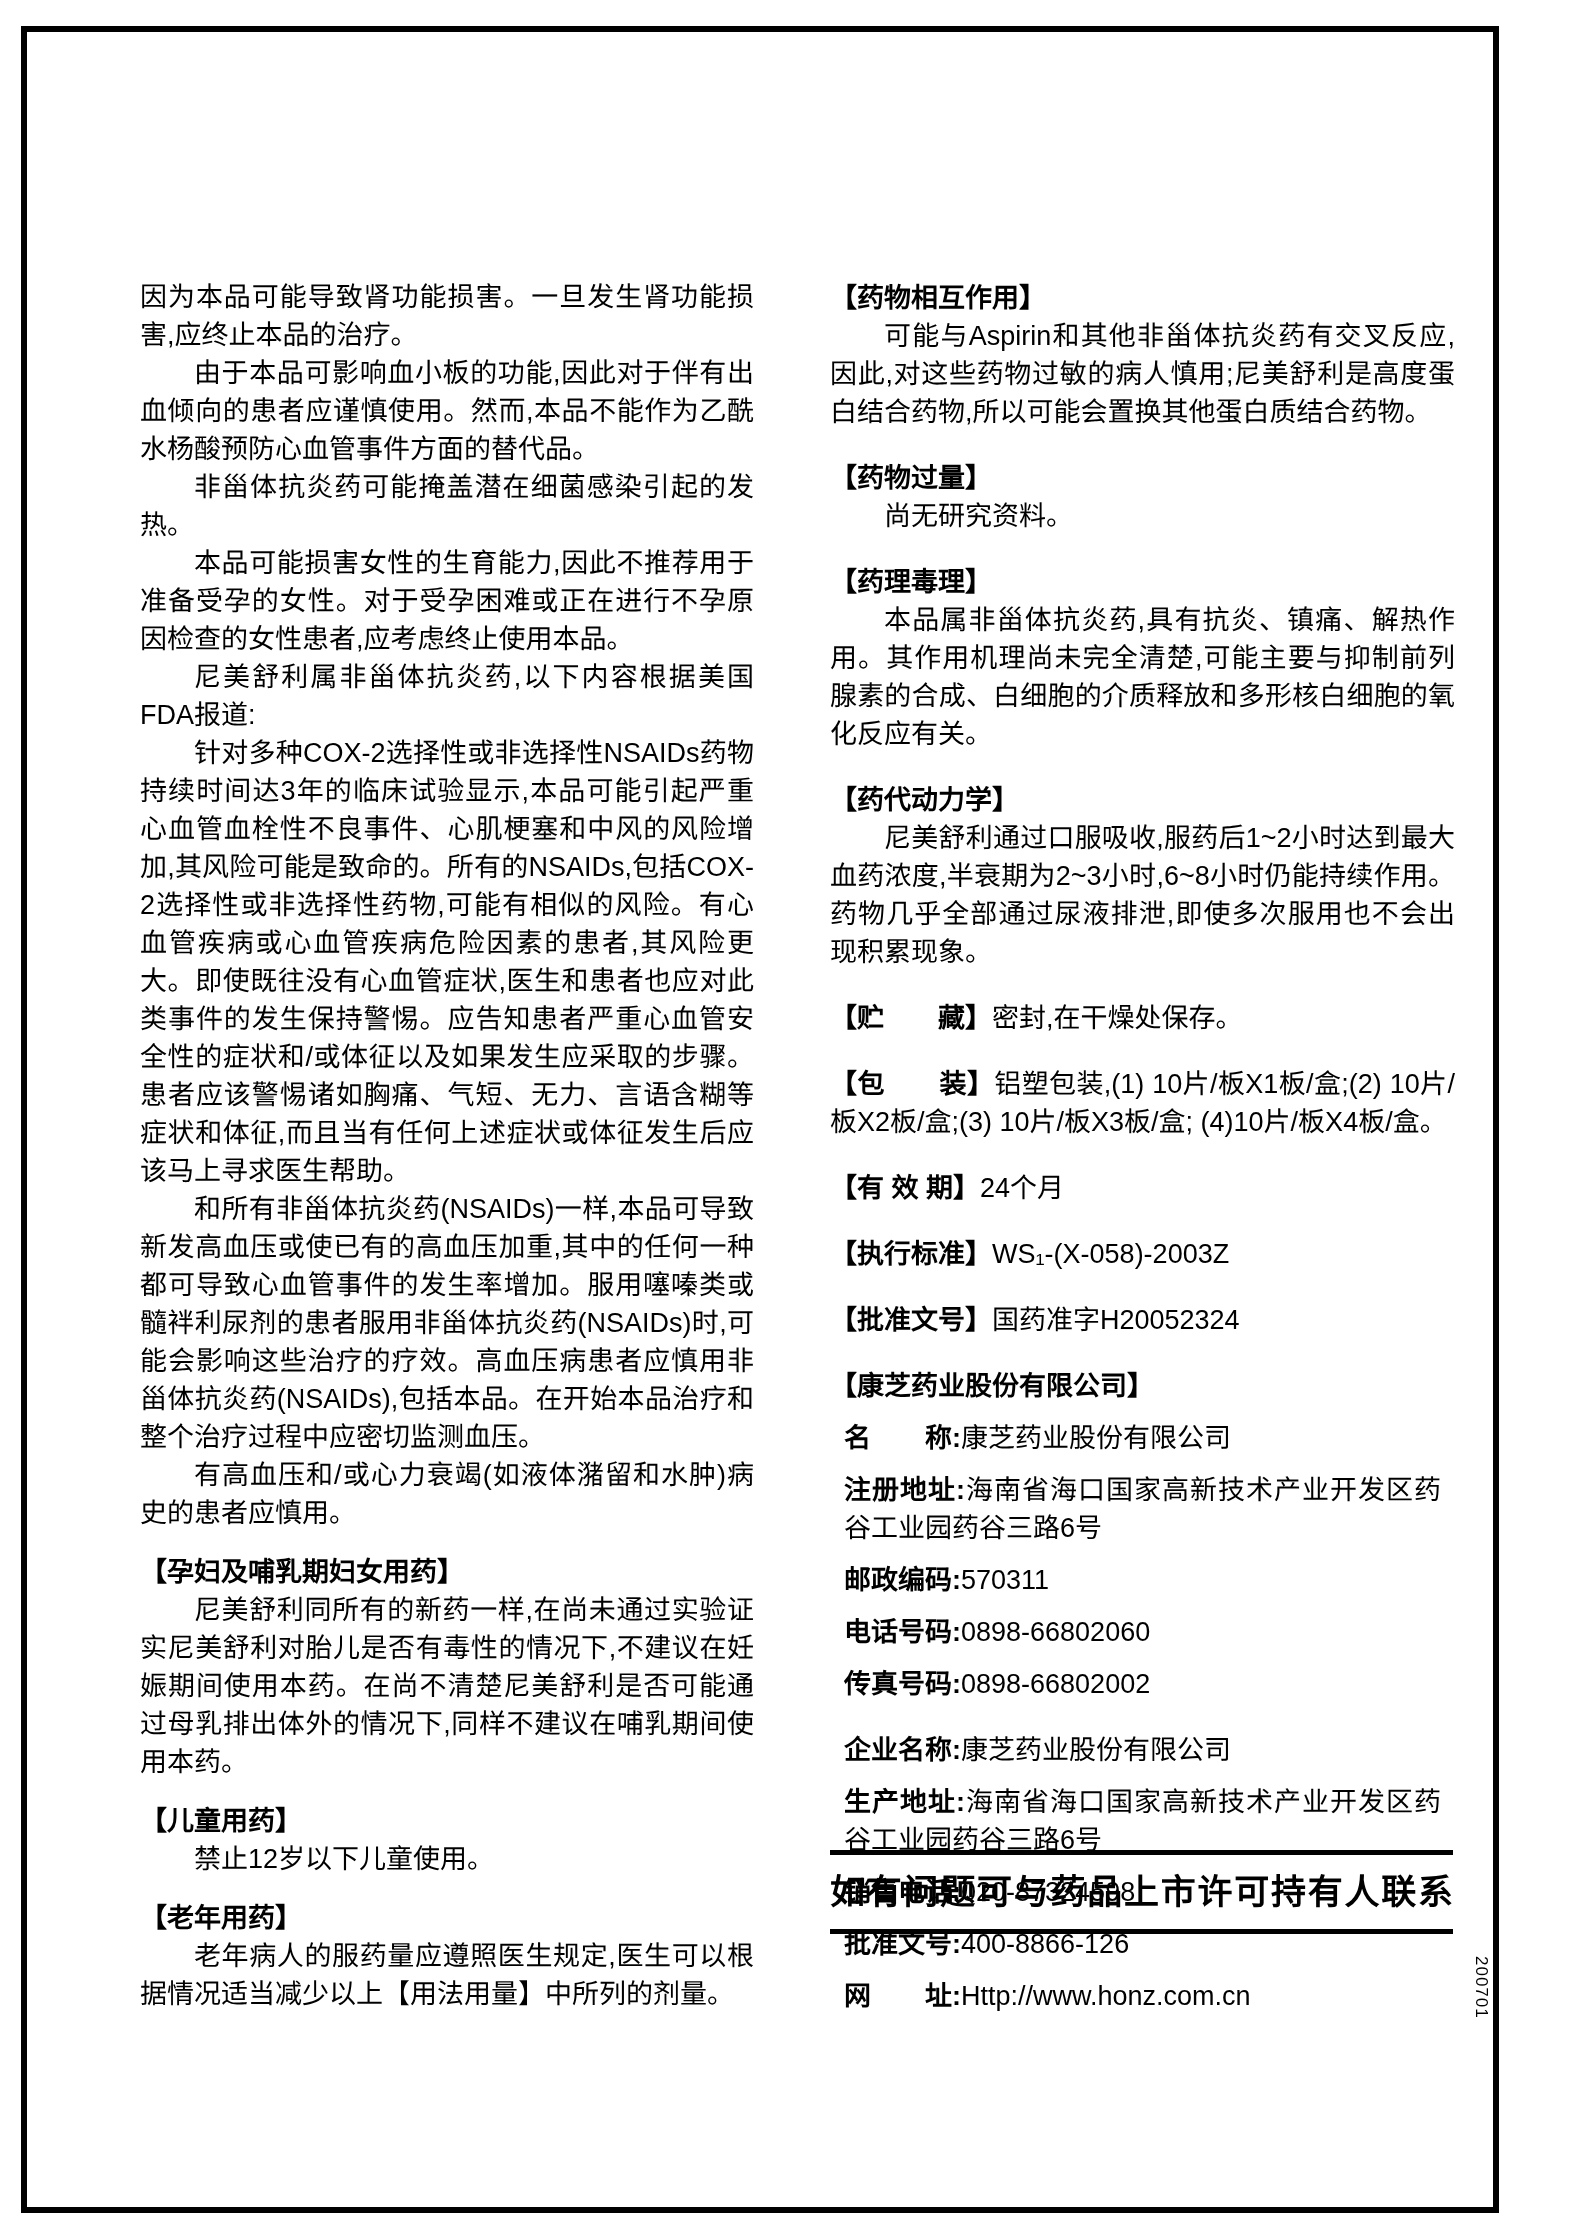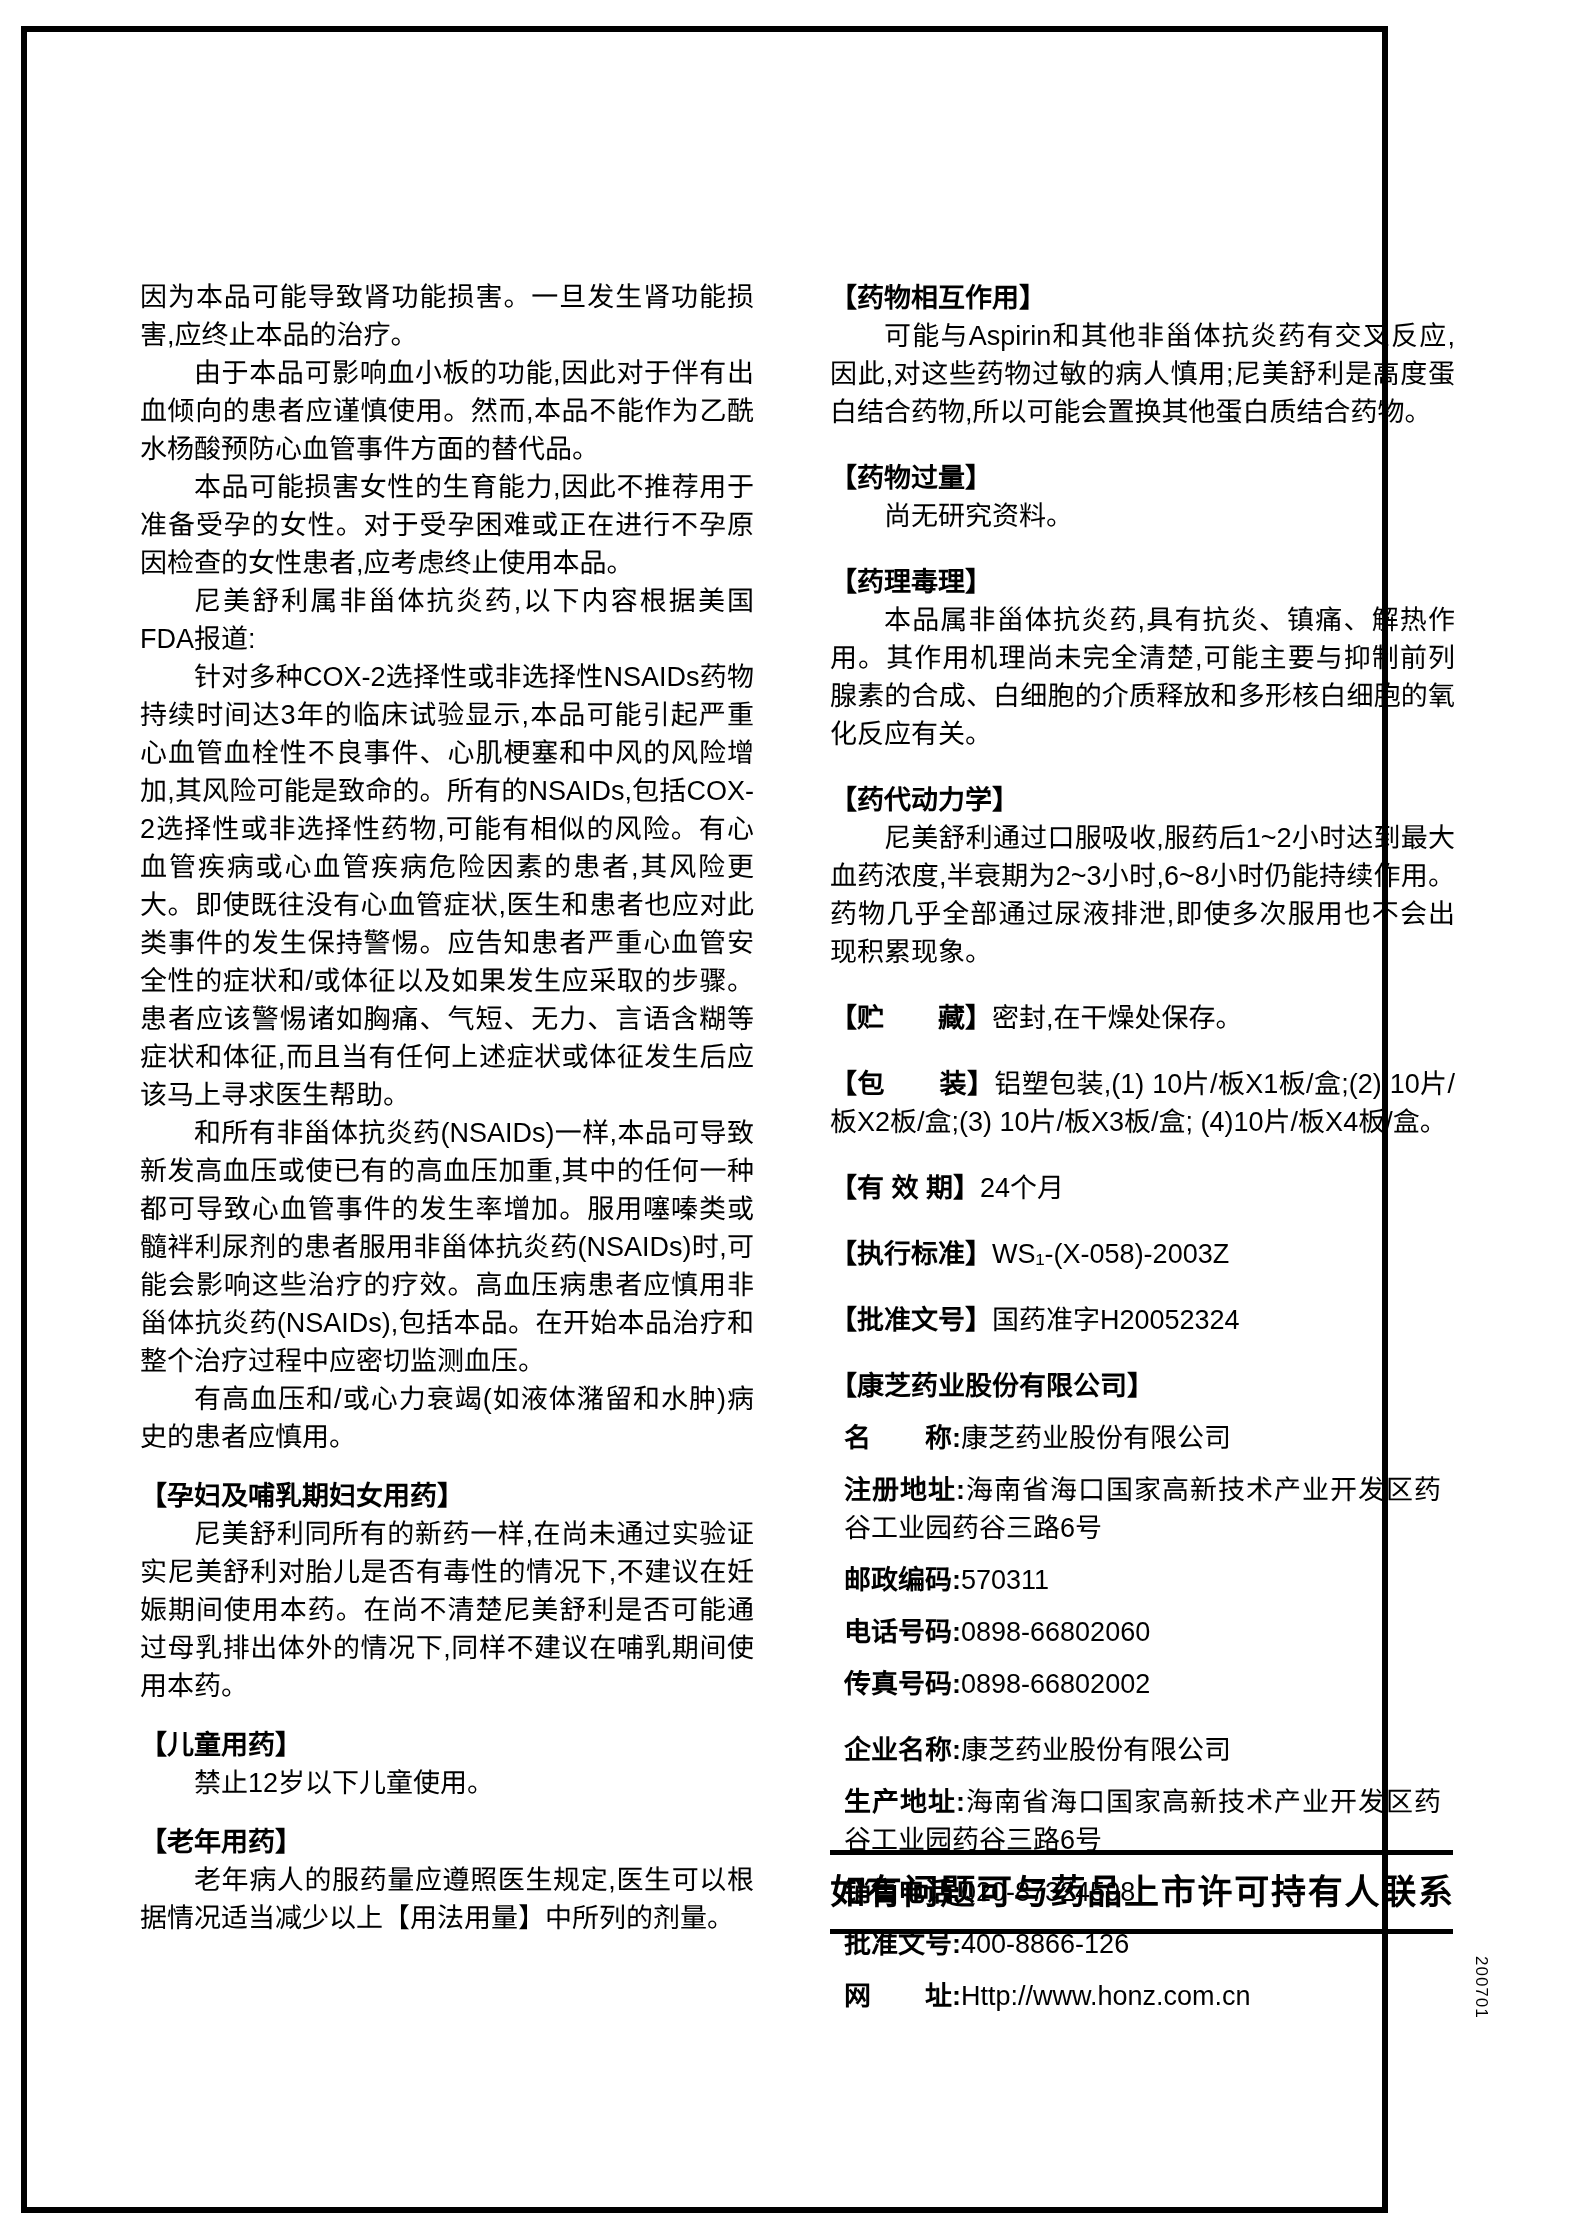--- a/index.html
+++ b/index.html
@@ -1,18 +1,18 @@
 <!DOCTYPE html>
 <html lang="zh-CN"><head>
 <meta charset="utf-8">
 <style>
   html,body{margin:0;padding:0;background:#ffffff;}
   .page{position:relative;width:1580px;height:2230px;background:#ffffff;overflow:hidden;
         font-family:"Liberation Sans","DejaVu Sans",sans-serif;color:#000;}
-  .frame{position:absolute;left:21px;top:26px;width:1367px;height:2187px;
+  .frame{position:absolute;left:21px;top:26px;width:1478px;height:2187px;
          border:6px solid #000;box-sizing:border-box;}
   .col{position:absolute;font-size:27px;line-height:38px;text-align:justify;
        text-justify:inter-ideograph;color:#000;}
   .col-left{left:113px;top:246px;width:614px;}
   .col-right{left:803px;top:246px;width:625px;}
   p.para{margin:0;text-indent:2em;}
   p.para.no-indent{text-indent:0;}
   .sec{margin-top:21px;}
   .col-right .sec{margin-top:28px;}
   .sec:first-child{margin-top:1px;}
@@ -28,20 +28,21 @@
          letter-spacing:1px;writing-mode:vertical-rl;color:#000;}
 </style>
 </head>
 <body>
 
 <div class="page">
   <div class="frame">
     <div class="col col-left" id="col-left">
         <p class="para no-indent">因为本品可能导致肾功能损害。一旦发生肾功能损害,应终止本品的治疗。</p>
         <p class="para">由于本品可影响血小板的功能,因此对于伴有出血倾向的患者应谨慎使用。然而,本品不能作为乙酰水杨酸预防心血管事件方面的替代品。</p>
+        <p class="para">非甾体抗炎药可能掩盖潜在细菌感染引起的发热。</p>
         <p class="para">本品可能损害女性的生育能力,因此不推荐用于准备受孕的女性。对于受孕困难或正在进行不孕原因检查的女性患者,应考虑终止使用本品。</p>
         <p class="para">尼美舒利属非甾体抗炎药,以下内容根据美国FDA报道:</p>
         <p class="para">针对多种COX-2选择性或非选择性NSAIDs药物持续时间达3年的临床试验显示,本品可能引起严重心血管血栓性不良事件、心肌梗塞和中风的风险增加,其风险可能是致命的。所有的NSAIDs,包括COX-2选择性或非选择性药物,可能有相似的风险。有心血管疾病或心血管疾病危险因素的患者,其风险更大。即使既往没有心血管症状,医生和患者也应对此类事件的发生保持警惕。应告知患者严重心血管安全性的症状和/或体征以及如果发生应采取的步骤。患者应该警惕诸如胸痛、气短、无力、言语含糊等症状和体征,而且当有任何上述症状或体征发生后应该马上寻求医生帮助。</p>
         <p class="para">和所有非甾体抗炎药(NSAIDs)一样,本品可导致新发高血压或使已有的高血压加重,其中的任何一种都可导致心血管事件的发生率增加。服用噻嗪类或髓袢利尿剂的患者服用非甾体抗炎药(NSAIDs)时,可能会影响这些治疗的疗效。高血压病患者应慎用非甾体抗炎药(NSAIDs),包括本品。在开始本品治疗和整个治疗过程中应密切监测血压。</p>
         <p class="para">有高血压和/或心力衰竭(如液体潴留和水肿)病史的患者应慎用。</p>
         <div class="sec">
           <h3 class="sec-heading">【孕妇及哺乳期妇女用药】</h3>
           <p class="para">尼美舒利同所有的新药一样,在尚未通过实验证实尼美舒利对胎儿是否有毒性的情况下,不建议在妊娠期间使用本药。在尚不清楚尼美舒利是否可能通过母乳排出体外的情况下,同样不建议在哺乳期间使用本药。</p>
         </div>
         <div class="sec">

